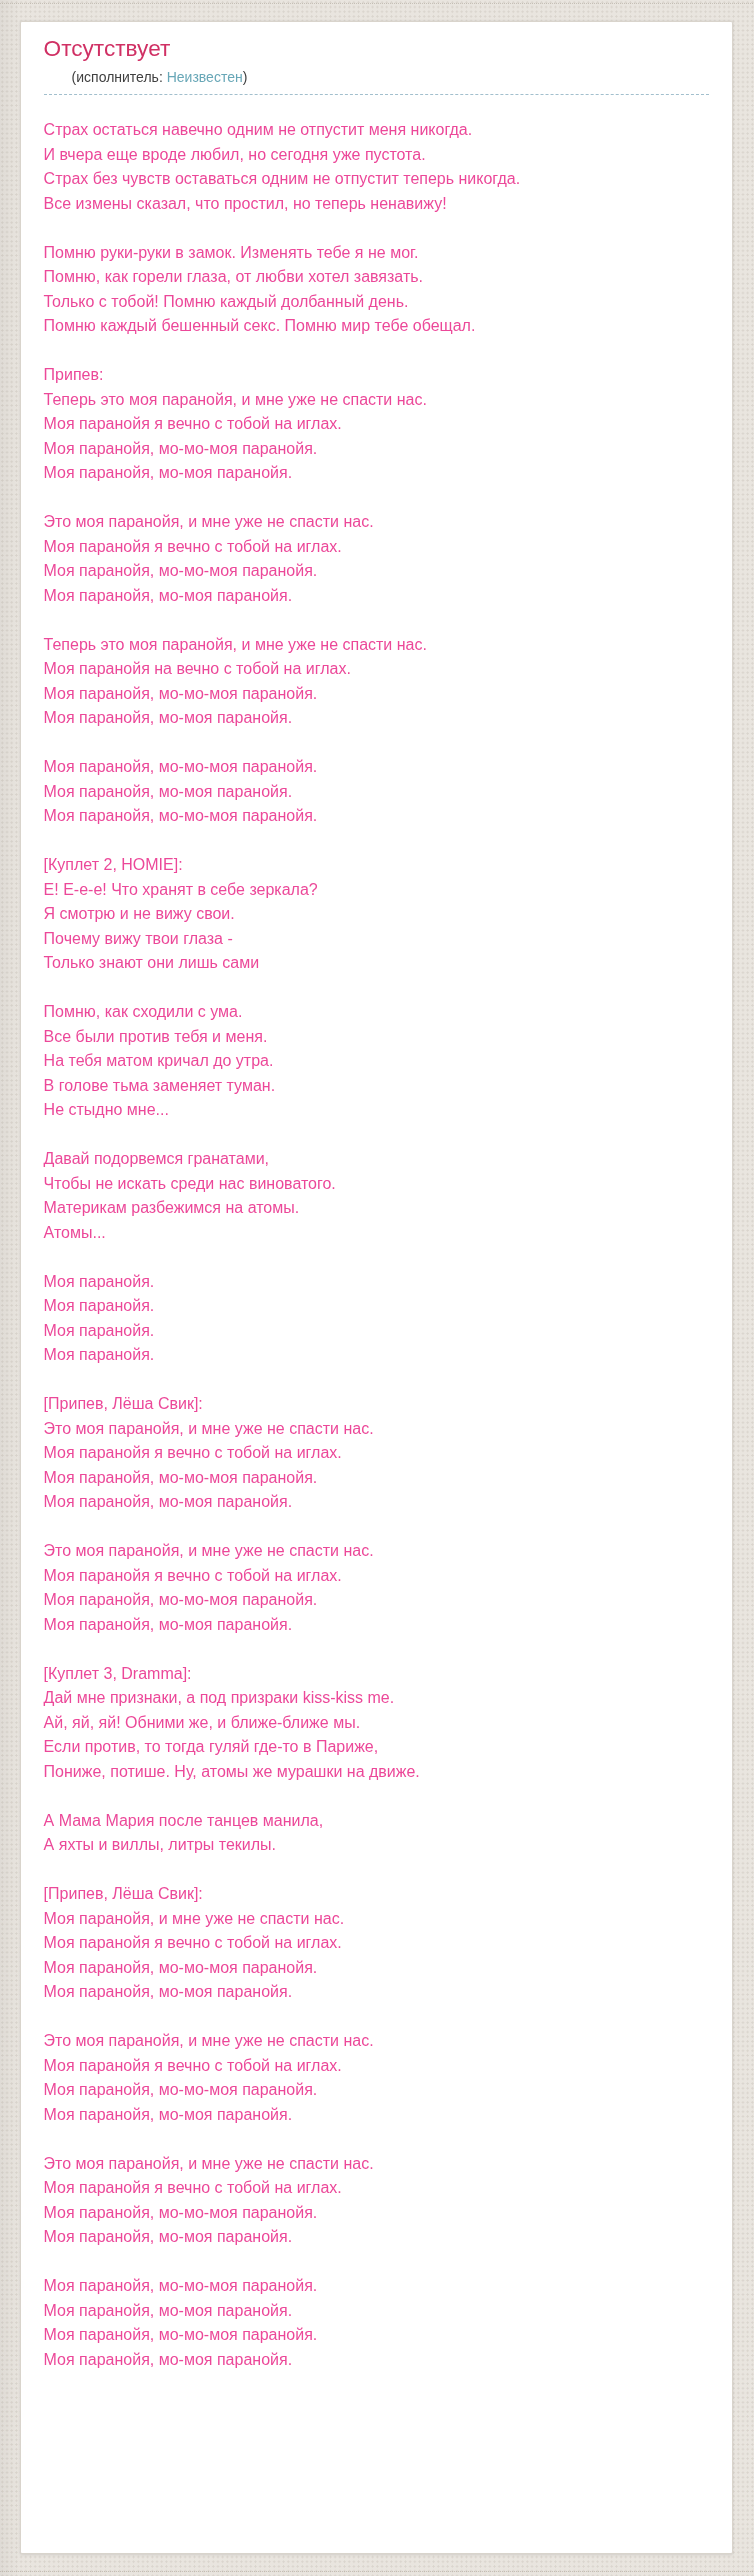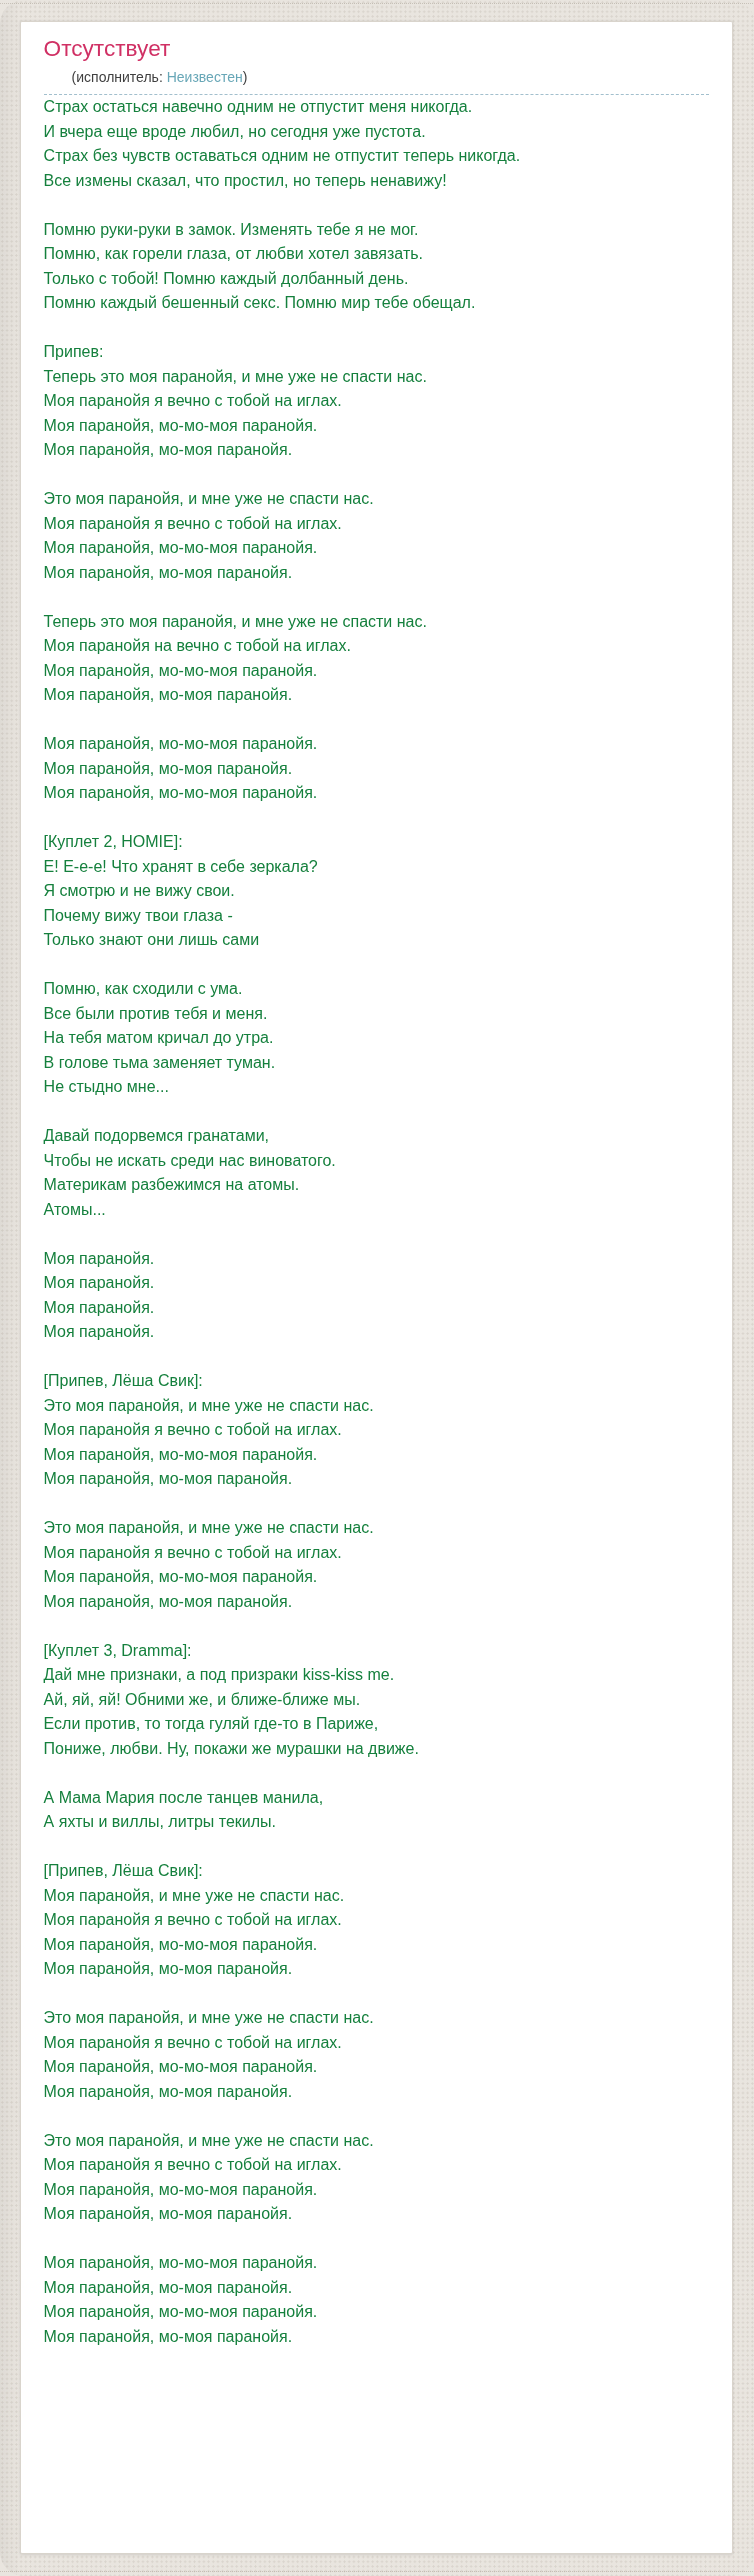--- a/index.html
+++ b/index.html
@@ -13,21 +13,20 @@
     position: relative;
     background-color: #e9e5df;
   }
   .page {
     position: absolute;
     inset: 0;
     background-image:
       linear-gradient(90deg, rgba(0,0,0,0.045) 0px, rgba(0,0,0,0.02) 11.3px, rgba(0,0,0,0) 21px),
       radial-gradient(rgba(183,175,163,0.30) 0.9px, rgba(0,0,0,0) 1.3px);
     background-size: 100% 100%, 4.7px 4.7px;
-    border-radius: 24px;
   }
   .edge-dotted {
     position: absolute;
     left: 0;
     width: 100%;
     border-top: 1.9px dotted rgba(172,164,152,0.55);
   }
   .edge-dotted.top { top: 2.8px; }
   .edge-dotted.bottom { top: 2571px; }
 
@@ -63,24 +62,24 @@
     color: #3f3f3f;
     margin-left: 28px;
   }
   .artist a {
     color: #68a7b7;
     text-decoration: none;
     cursor: pointer;
   }
 
   .lyrics {
-    margin-top: 0;
+    margin-top: 23px;
     font-size: 16px;
     line-height: 24.5px;
-    color: #15803d;
+    color: #ec4899;
   }
   .lyrics p {
     margin: 0 0 24.5px 0;
   }
   .lyrics p:last-child {
     margin-bottom: 0;
   }
 </style>
 </head>
 <body>
@@ -101,21 +100,21 @@
         <p><span>Припев:</span><br><span>Теперь это моя паранойя, и мне уже не спасти нас.</span><br><span>Моя паранойя я вечно с тобой на иглах.</span><br><span>Моя паранойя, мо-мо-моя паранойя.</span><br><span>Моя паранойя, мо-моя паранойя.</span></p>
         <p><span>Это моя паранойя, и мне уже не спасти нас.</span><br><span>Моя паранойя я вечно с тобой на иглах.</span><br><span>Моя паранойя, мо-мо-моя паранойя.</span><br><span>Моя паранойя, мо-моя паранойя.</span></p>
         <p><span>Теперь это моя паранойя, и мне уже не спасти нас.</span><br><span>Моя паранойя на вечно с тобой на иглах.</span><br><span>Моя паранойя, мо-мо-моя паранойя.</span><br><span>Моя паранойя, мо-моя паранойя.</span></p>
         <p><span>Моя паранойя, мо-мо-моя паранойя.</span><br><span>Моя паранойя, мо-моя паранойя.</span><br><span>Моя паранойя, мо-мо-моя паранойя.</span></p>
         <p><span>[Куплет 2, HOMIE]:</span><br><span>Е! Е-е-е! Что хранят в себе зеркала?</span><br><span>Я смотрю и не вижу свои.</span><br><span>Почему вижу твои глаза -</span><br><span>Только знают они лишь сами</span></p>
         <p><span>Помню, как сходили с ума.</span><br><span>Все были против тебя и меня.</span><br><span>На тебя матом кричал до утра.</span><br><span>В голове тьма заменяет туман.</span><br><span>Не стыдно мне...</span></p>
         <p><span>Давай подорвемся гранатами,</span><br><span>Чтобы не искать среди нас виноватого.</span><br><span>Материкам разбежимся на атомы.</span><br><span>Атомы...</span></p>
         <p><span>Моя паранойя.</span><br><span>Моя паранойя.</span><br><span>Моя паранойя.</span><br><span>Моя паранойя.</span></p>
         <p><span>[Припев, Лёша Свик]:</span><br><span>Это моя паранойя, и мне уже не спасти нас.</span><br><span>Моя паранойя я вечно с тобой на иглах.</span><br><span>Моя паранойя, мо-мо-моя паранойя.</span><br><span>Моя паранойя, мо-моя паранойя.</span></p>
         <p><span>Это моя паранойя, и мне уже не спасти нас.</span><br><span>Моя паранойя я вечно с тобой на иглах.</span><br><span>Моя паранойя, мо-мо-моя паранойя.</span><br><span>Моя паранойя, мо-моя паранойя.</span></p>
-        <p><span>[Куплет 3, Dramma]:</span><br><span>Дай мне признаки, а под призраки kiss-kiss me.</span><br><span>Ай, яй, яй! Обними же, и ближе-ближе мы.</span><br><span>Если против, то тогда гуляй где-то в Париже,</span><br><span>Пониже, любви. Ну, покажи же мурашки на движе.</span></p>
+        <p><span>[Куплет 3, Dramma]:</span><br><span>Дай мне признаки, а под призраки kiss-kiss me.</span><br><span>Ай, яй, яй! Обними же, и ближе-ближе мы.</span><br><span>Если против, то тогда гуляй где-то в Париже,</span><br><span>Пониже, потише. Ну, атомы же мурашки на движе.</span></p>
         <p><span>А Мама Мария после танцев манила,</span><br><span>А яхты и виллы, литры текилы.</span></p>
         <p><span>[Припев, Лёша Свик]:</span><br><span>Моя паранойя, и мне уже не спасти нас.</span><br><span>Моя паранойя я вечно с тобой на иглах.</span><br><span>Моя паранойя, мо-мо-моя паранойя.</span><br><span>Моя паранойя, мо-моя паранойя.</span></p>
         <p><span>Это моя паранойя, и мне уже не спасти нас.</span><br><span>Моя паранойя я вечно с тобой на иглах.</span><br><span>Моя паранойя, мо-мо-моя паранойя.</span><br><span>Моя паранойя, мо-моя паранойя.</span></p>
         <p><span>Это моя паранойя, и мне уже не спасти нас.</span><br><span>Моя паранойя я вечно с тобой на иглах.</span><br><span>Моя паранойя, мо-мо-моя паранойя.</span><br><span>Моя паранойя, мо-моя паранойя.</span></p>
         <p><span>Моя паранойя, мо-мо-моя паранойя.</span><br><span>Моя паранойя, мо-моя паранойя.</span><br><span>Моя паранойя, мо-мо-моя паранойя.</span><br><span>Моя паранойя, мо-моя паранойя.</span></p>
       </div>
   </div>
 </div>
 
 

